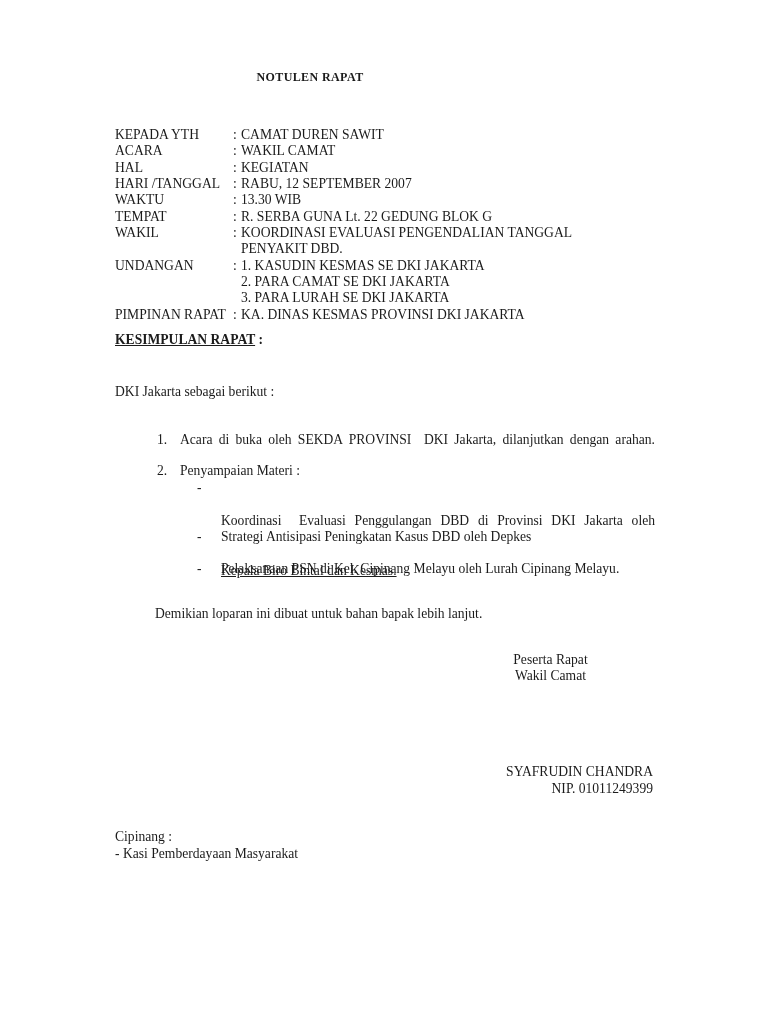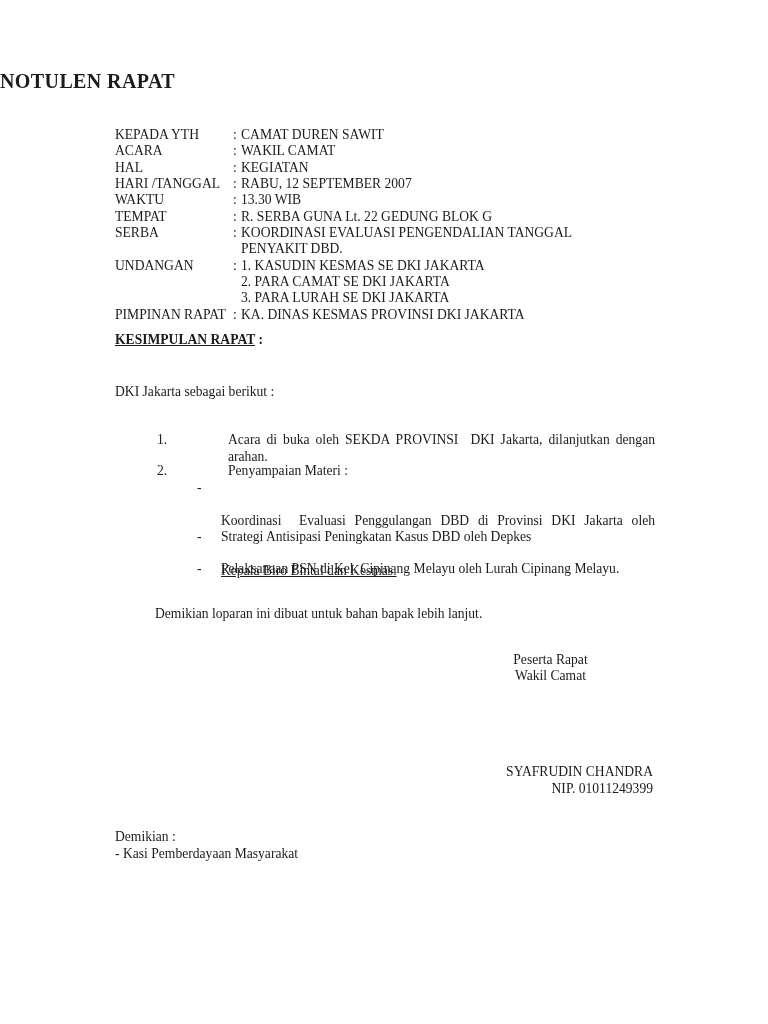--- a/index.html
+++ b/index.html
@@ -8,38 +8,39 @@
     width:768px;height:1024px;
     background:#ffffff;
     font-family:"Liberation Serif","DejaVu Serif",serif;
     color:#1b1b1b;
     font-size:13.6px;
     overflow:hidden;
   }
   .abs{position:absolute;}
   .doc-title{
     top:70px;left:0;width:620px;
-    font-size:20px;font-weight:bold;
+    text-align:center;
+    font-size:12px;font-weight:bold;
     letter-spacing:0.4px;
   }
   .header-block{top:127px;left:115px;width:540px;line-height:16.35px;}
   .hrow{display:flex;}
   .hlabel{width:118px;flex:0 0 118px;white-space:pre;}
   .hcolon{width:8px;flex:0 0 8px;}
   .hvalue{flex:1;white-space:pre-wrap;}
   .kesimpulan{top:332px;left:115px;font-weight:bold;}
   .kesimpulan .hd{text-decoration:underline;}
   .intro{top:384px;left:115px;width:540px;line-height:16.5px;}
   .jlast{text-align:justify;text-align-last:justify;}
   .indent1{text-indent:43px;}
   .num-item{display:flex;left:157px;width:498px;line-height:16.5px;}
   .item1{top:432px;}
   .item2{top:463px;}
   .numcell{width:23px;flex:0 0 23px;}
-  .itext{flex:1;white-space:pre-wrap;margin-left:48px;}
+  .itext{flex:1;white-space:pre-wrap;}
   .bullet{display:flex;left:197px;width:458px;line-height:16.5px;}
   .bullet1{top:480px;}
   .bullet2{top:529px;}
   .bullet3{top:561px;}
   .dashcell{width:24px;flex:0 0 24px;}
   .btext{flex:1;white-space:pre-wrap;}
   .closing{top:606px;left:155px;}
   .sig-top{top:652px;left:448px;width:205px;text-align:center;line-height:16.3px;}
   .sig-name{top:764px;left:448px;width:205px;text-align:right;line-height:16.5px;}
   .cc{top:828px;left:115px;line-height:17px;}
@@ -76,21 +77,21 @@
         <span class="hlabel">WAKTU</span>
         <span class="hcolon">:</span>
         <span class="hvalue">13.30 WIB</span>
       </div>
     <div class="hrow">
         <span class="hlabel">TEMPAT</span>
         <span class="hcolon">:</span>
         <span class="hvalue">R. SERBA GUNA Lt. 22 GEDUNG BLOK G</span>
       </div>
     <div class="hrow">
-        <span class="hlabel">SERBA</span>
+        <span class="hlabel">WAKIL</span>
         <span class="hcolon">:</span>
         <span class="hvalue">KOORDINASI EVALUASI PENGENDALIAN TANGGAL</span>
       </div>
     <div class="hrow">
         <span class="hlabel"></span>
         <span class="hcolon"></span>
         <span class="hvalue">PENYAKIT DBD.</span>
       </div>
     <div class="hrow">
         <span class="hlabel">UNDANGAN</span>
@@ -154,17 +155,17 @@
     <div>Peserta Rapat</div>
     <div>Wakil Camat</div>
   </div>
 
   <div class="abs sig-name">
     <div>SYAFRUDIN CHANDRA</div>
     <div>NIP. 01011249399</div>
   </div>
 
   <div class="abs cc">
-    <div>Demikian :</div>
+    <div>Cipinang :</div>
     <div>- Kasi Pemberdayaan Masyarakat</div>
   </div>
 
 </div>
 
 </body></html>

